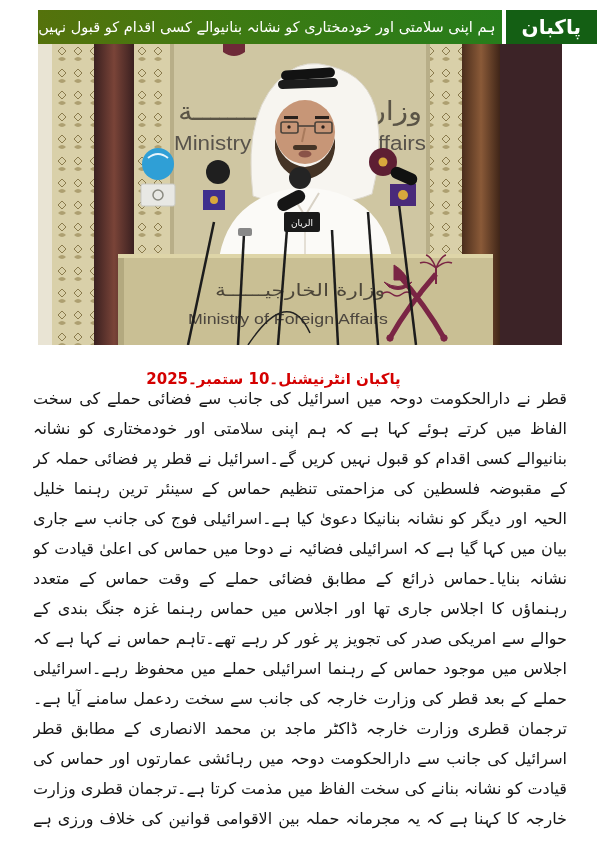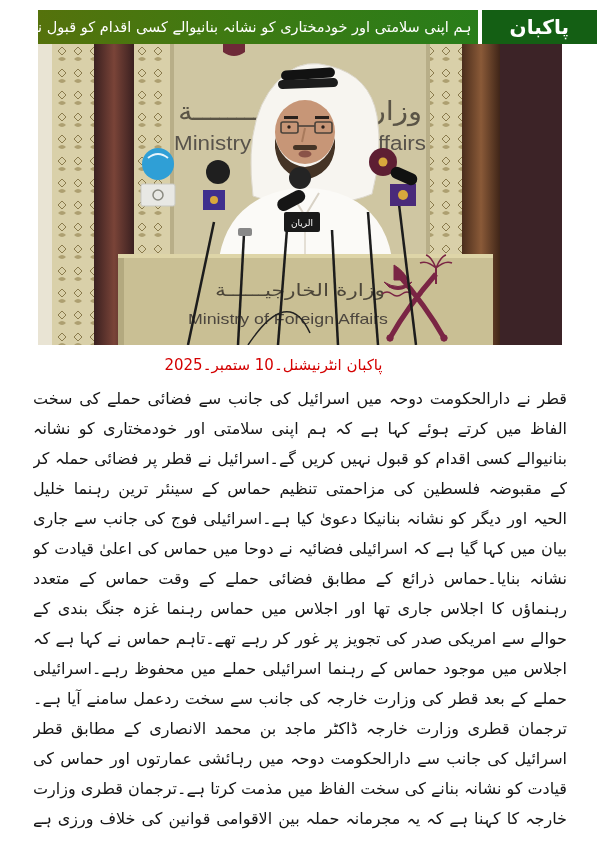--- a/index.html
+++ b/index.html
@@ -14,29 +14,29 @@
     display:flex;align-items:stretch;
     background:linear-gradient(90deg,#55720c 0%,#3e7a12 35%,#1e7e1e 100%);
   }
   .topbar .headline{
     flex:1;direction:rtl;color:#fff;font-size:14.5px;line-height:34px;
     text-align:center;white-space:nowrap;overflow:hidden;padding:0 6px;
   }
   .topbar .sep{width:4px;background:#fff;}
   .topbar .brand{
     background:#145f14;color:#fff;font-weight:bold;font-size:20px;
-    line-height:34px;padding:0 28px;direction:rtl;white-space:nowrap;
+    line-height:34px;padding:0 16px;direction:rtl;white-space:nowrap;
   }
   
   .photo{position:absolute;left:38px;top:44px;width:524px;height:301px;background:#cfc6a2;}
   .photo svg{display:block;}
   
   .caption{
-    position:absolute;left:0;top:351px;width:547px;height:28px;
-    text-align:center;direction:rtl;color:#d40000;font-weight:normal;font-size:15px;line-height:28px;
+    position:absolute;left:0;top:365px;width:547px;height:28px;
+    text-align:center;direction:rtl;color:#d40000;font-weight:bold;font-size:15px;line-height:28px;
   }
   
   .article{
     position:absolute;left:33px;top:384px;width:534px;height:456px;
     direction:rtl;text-align:justify;color:#161616;
     font-size:16px;line-height:30px;overflow:hidden;
   }
 </style>
 </head>
 <body>

